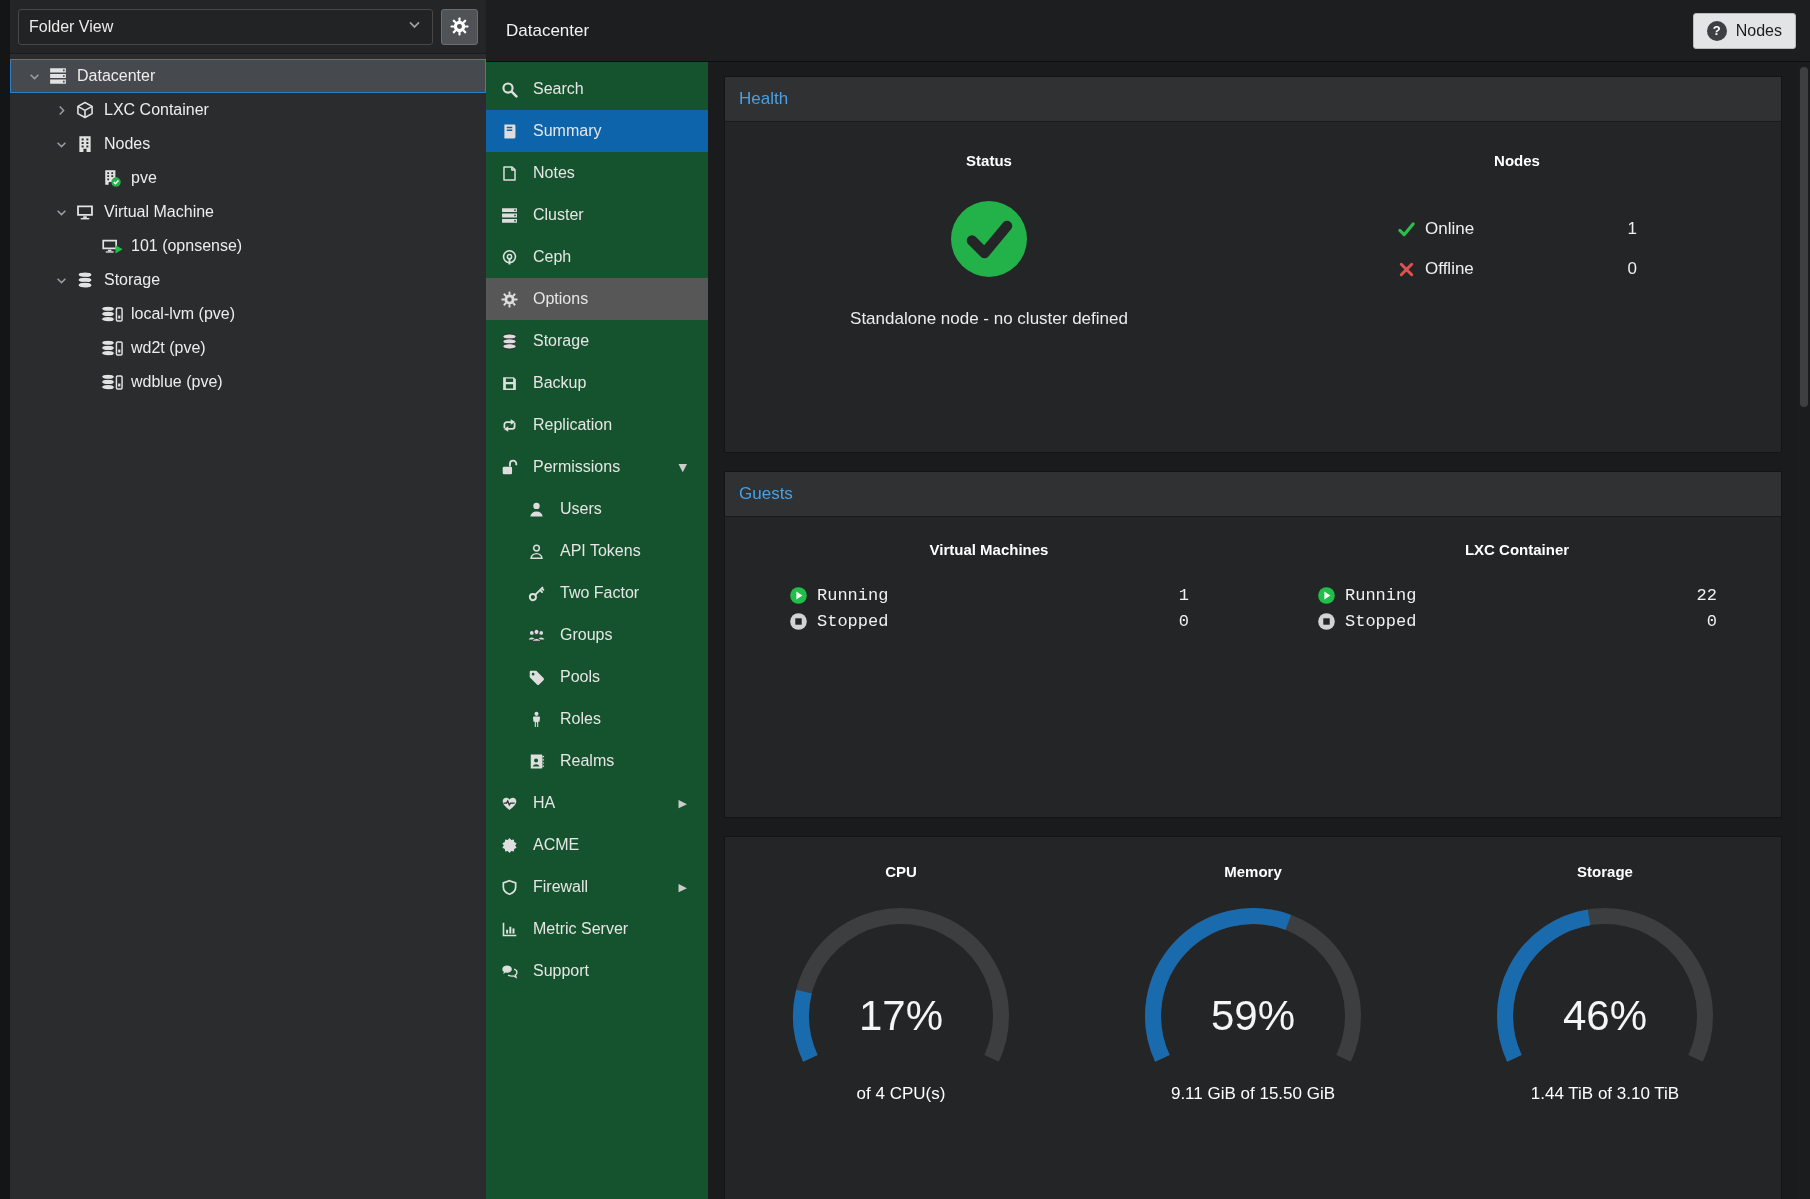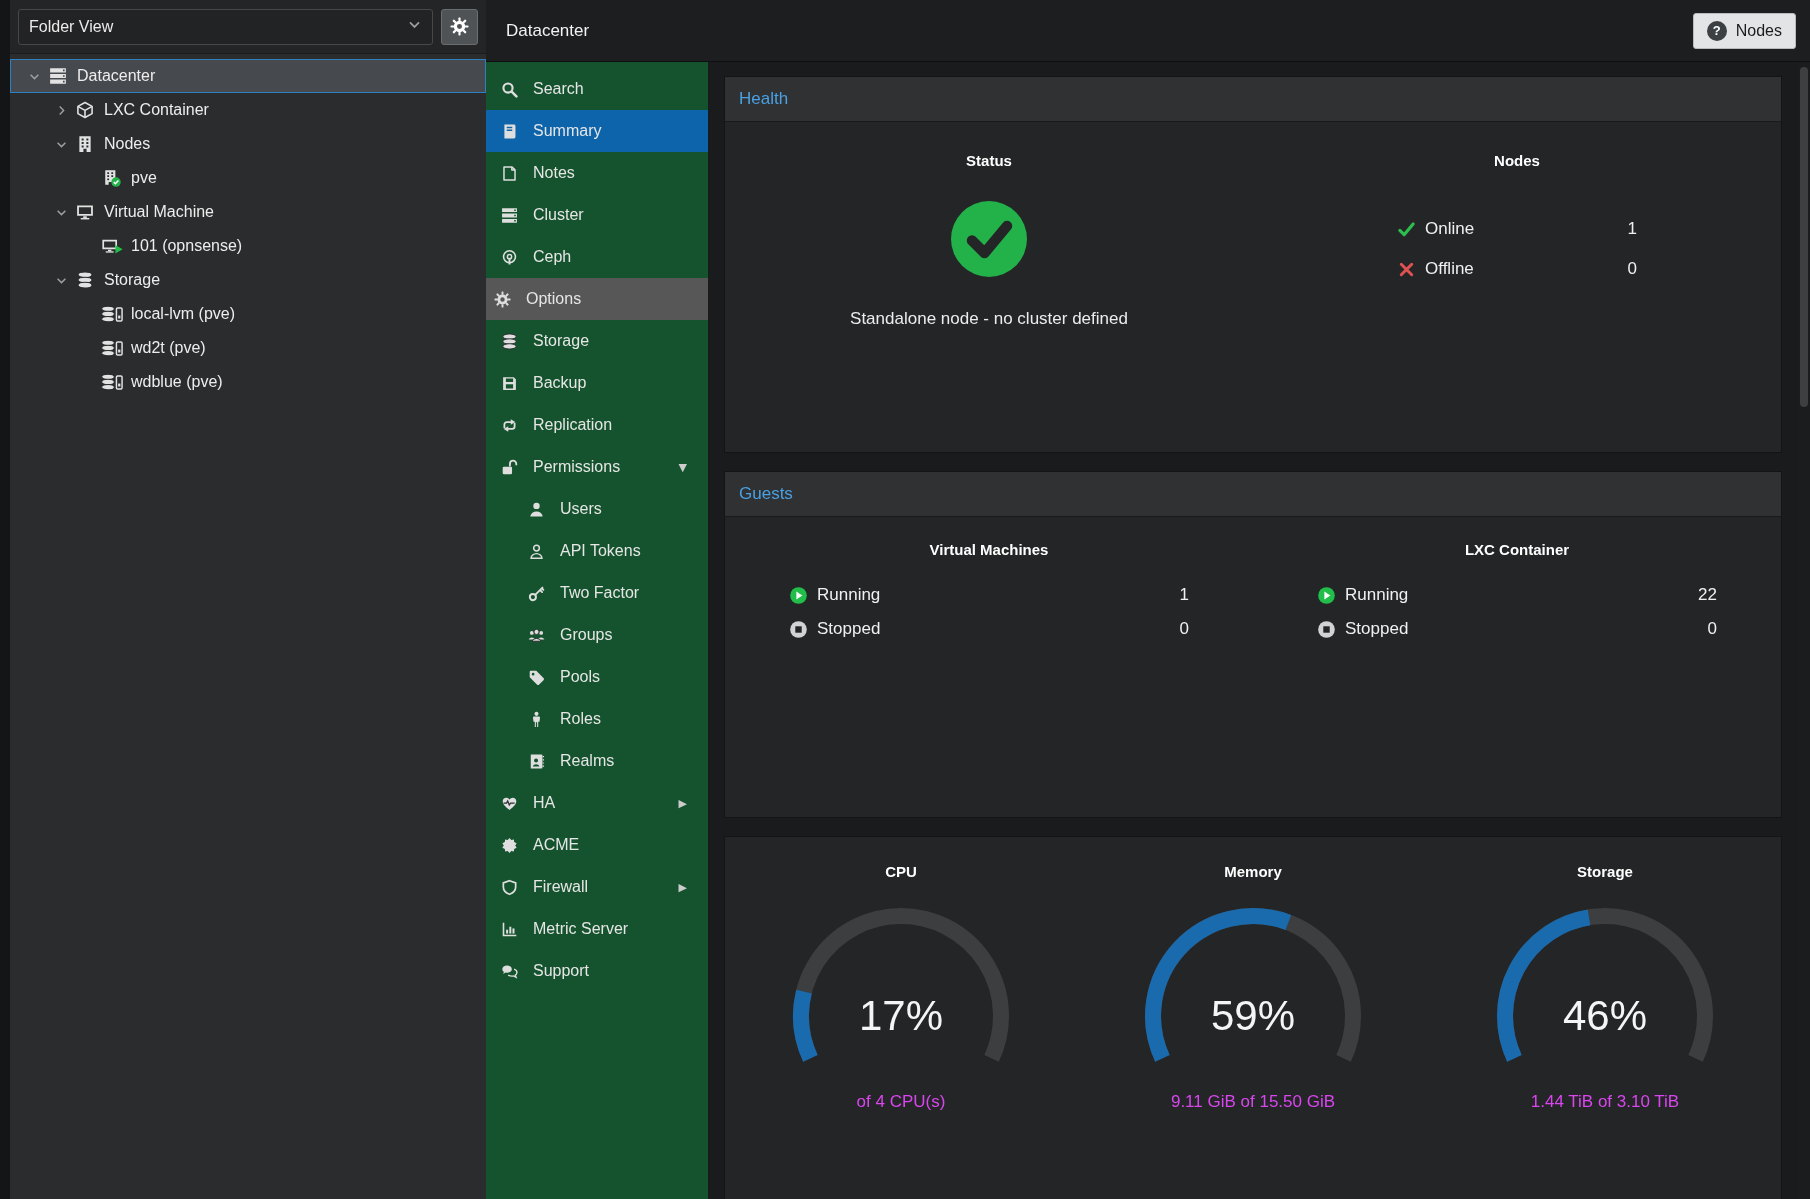--- a/index.html
+++ b/index.html
@@ -34,21 +34,21 @@
             font-family:inherit;}
   .help-q{width:20px;height:20px;border-radius:50%;background:#3d4043;color:#fff;display:flex;
           align-items:center;justify-content:center;font-size:13px;font-weight:bold;}
   #right-body{flex:1;min-height:0;display:flex;position:relative;}
   
   #menu{width:222px;flex-shrink:0;background:#14532d;padding-top:6px;overflow:hidden;}
   .menu-item{height:42px;display:flex;align-items:center;padding:0 14px;gap:14px;font-size:16px;
              color:#e6e6e6;position:relative;box-sizing:border-box;}
   .menu-item.sub{padding-left:41px;}
   .menu-item.active{background:#0d64ab;}
-  .menu-item.hover{background:#575757;padding-left:7px;}
+  .menu-item.hover{background:#575757;}
   .mi-icon{width:19px;display:flex;align-items:center;justify-content:center;color:#dedede;flex-shrink:0;}
   .mi-icon svg{width:17px;height:17px;display:block;}
   .mi-caret{position:absolute;right:21px;top:50%;transform:translateY(-50%);color:#cccccc;
             font-size:11px;font-family:"DejaVu Sans",sans-serif;line-height:1;}
   
   #content{flex:1;min-width:0;background:#1a1b1c;padding:14px 28px 0 16px;overflow:hidden;
            display:flex;flex-direction:column;gap:18px;}
   .panel{background:#242526;border:1px solid #131415;}
   .panel-header{height:45px;box-sizing:border-box;background:#2f3133;border-bottom:1px solid #191a1b;
                 display:flex;align-items:center;padding:0 14px;font-size:17px;color:#4aa0e2;}
@@ -60,28 +60,28 @@
   .status-icon{margin-top:30px;}
   .status-icon svg{width:80px;height:80px;display:block;}
   .status-msg{margin-top:30px;font-size:17px;color:#ececec;}
   .kv-rows{margin-top:50px;width:240px;display:flex;flex-direction:column;gap:20px;}
   .kv-row{display:flex;align-items:center;font-size:17px;color:#f0f0f0;}
   .kv-icon{width:19px;height:19px;margin-right:9px;display:flex;}
   .kv-icon svg{width:19px;height:19px;}
   .kv-value{margin-left:auto;}
   .guests-body{height:300px;}
   .guests-body h3{margin-top:24px;}
-  .guest-rows{margin-top:24px;width:400px;display:flex;flex-direction:column;gap:8px;}
+  .guest-rows{margin-top:24px;width:400px;display:flex;flex-direction:column;font-family:Liberation Mono, monospace;}
   .guest-rows .kv-row{height:26px;}
   .resources-body{height:400px;}
   .resources-body h3{margin-top:26px;}
   .gauge-wrap{position:relative;margin-top:18px;width:280px;height:170px;}
   .gauge-wrap svg{display:block;}
   .gauge-label{position:absolute;left:0;right:0;top:94px;text-align:center;font-size:42px;color:#f5f5f5;}
-  .gauge-sub{margin-top:24px;font-size:17px;color:#d946ef;}
+  .gauge-sub{margin-top:16px;font-size:17px;color:#ffffff;}
   
   #scrollbar{position:absolute;right:0;top:0;bottom:0;width:12px;background:#1b1c1d;}
   #scroll-thumb{position:absolute;left:2px;right:2px;top:5px;height:340px;background:#3d3f41;border-radius:4px;}
 </style>
 </head>
 <body>
 
 <div id="app">
   <div id="edge-strip"></div>
 

